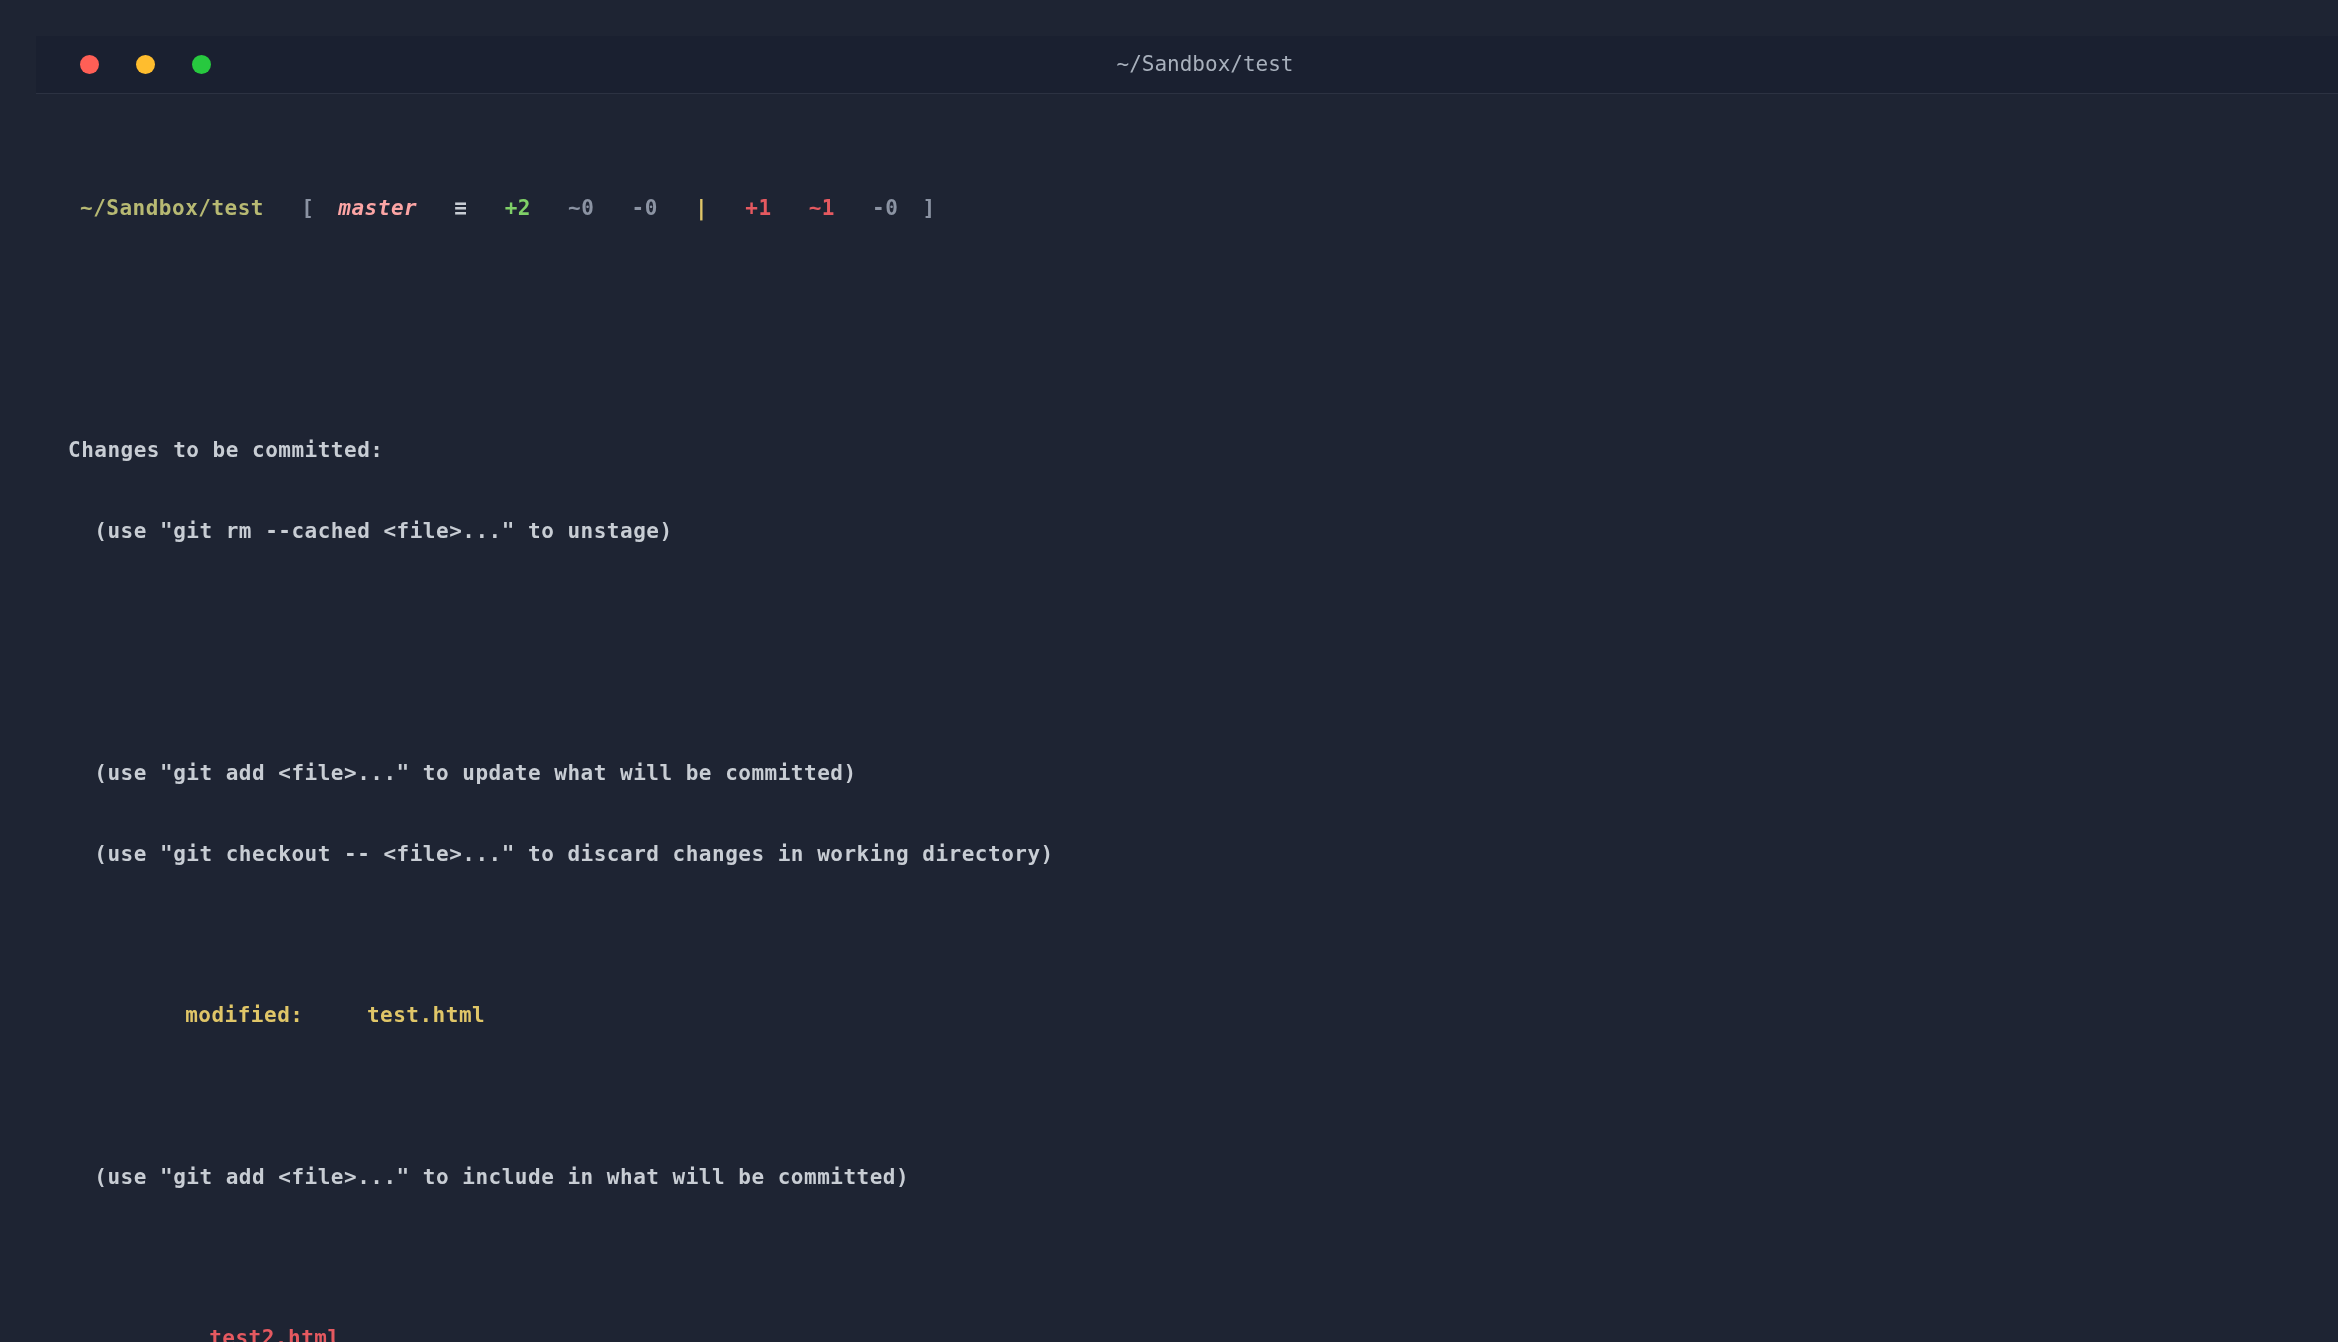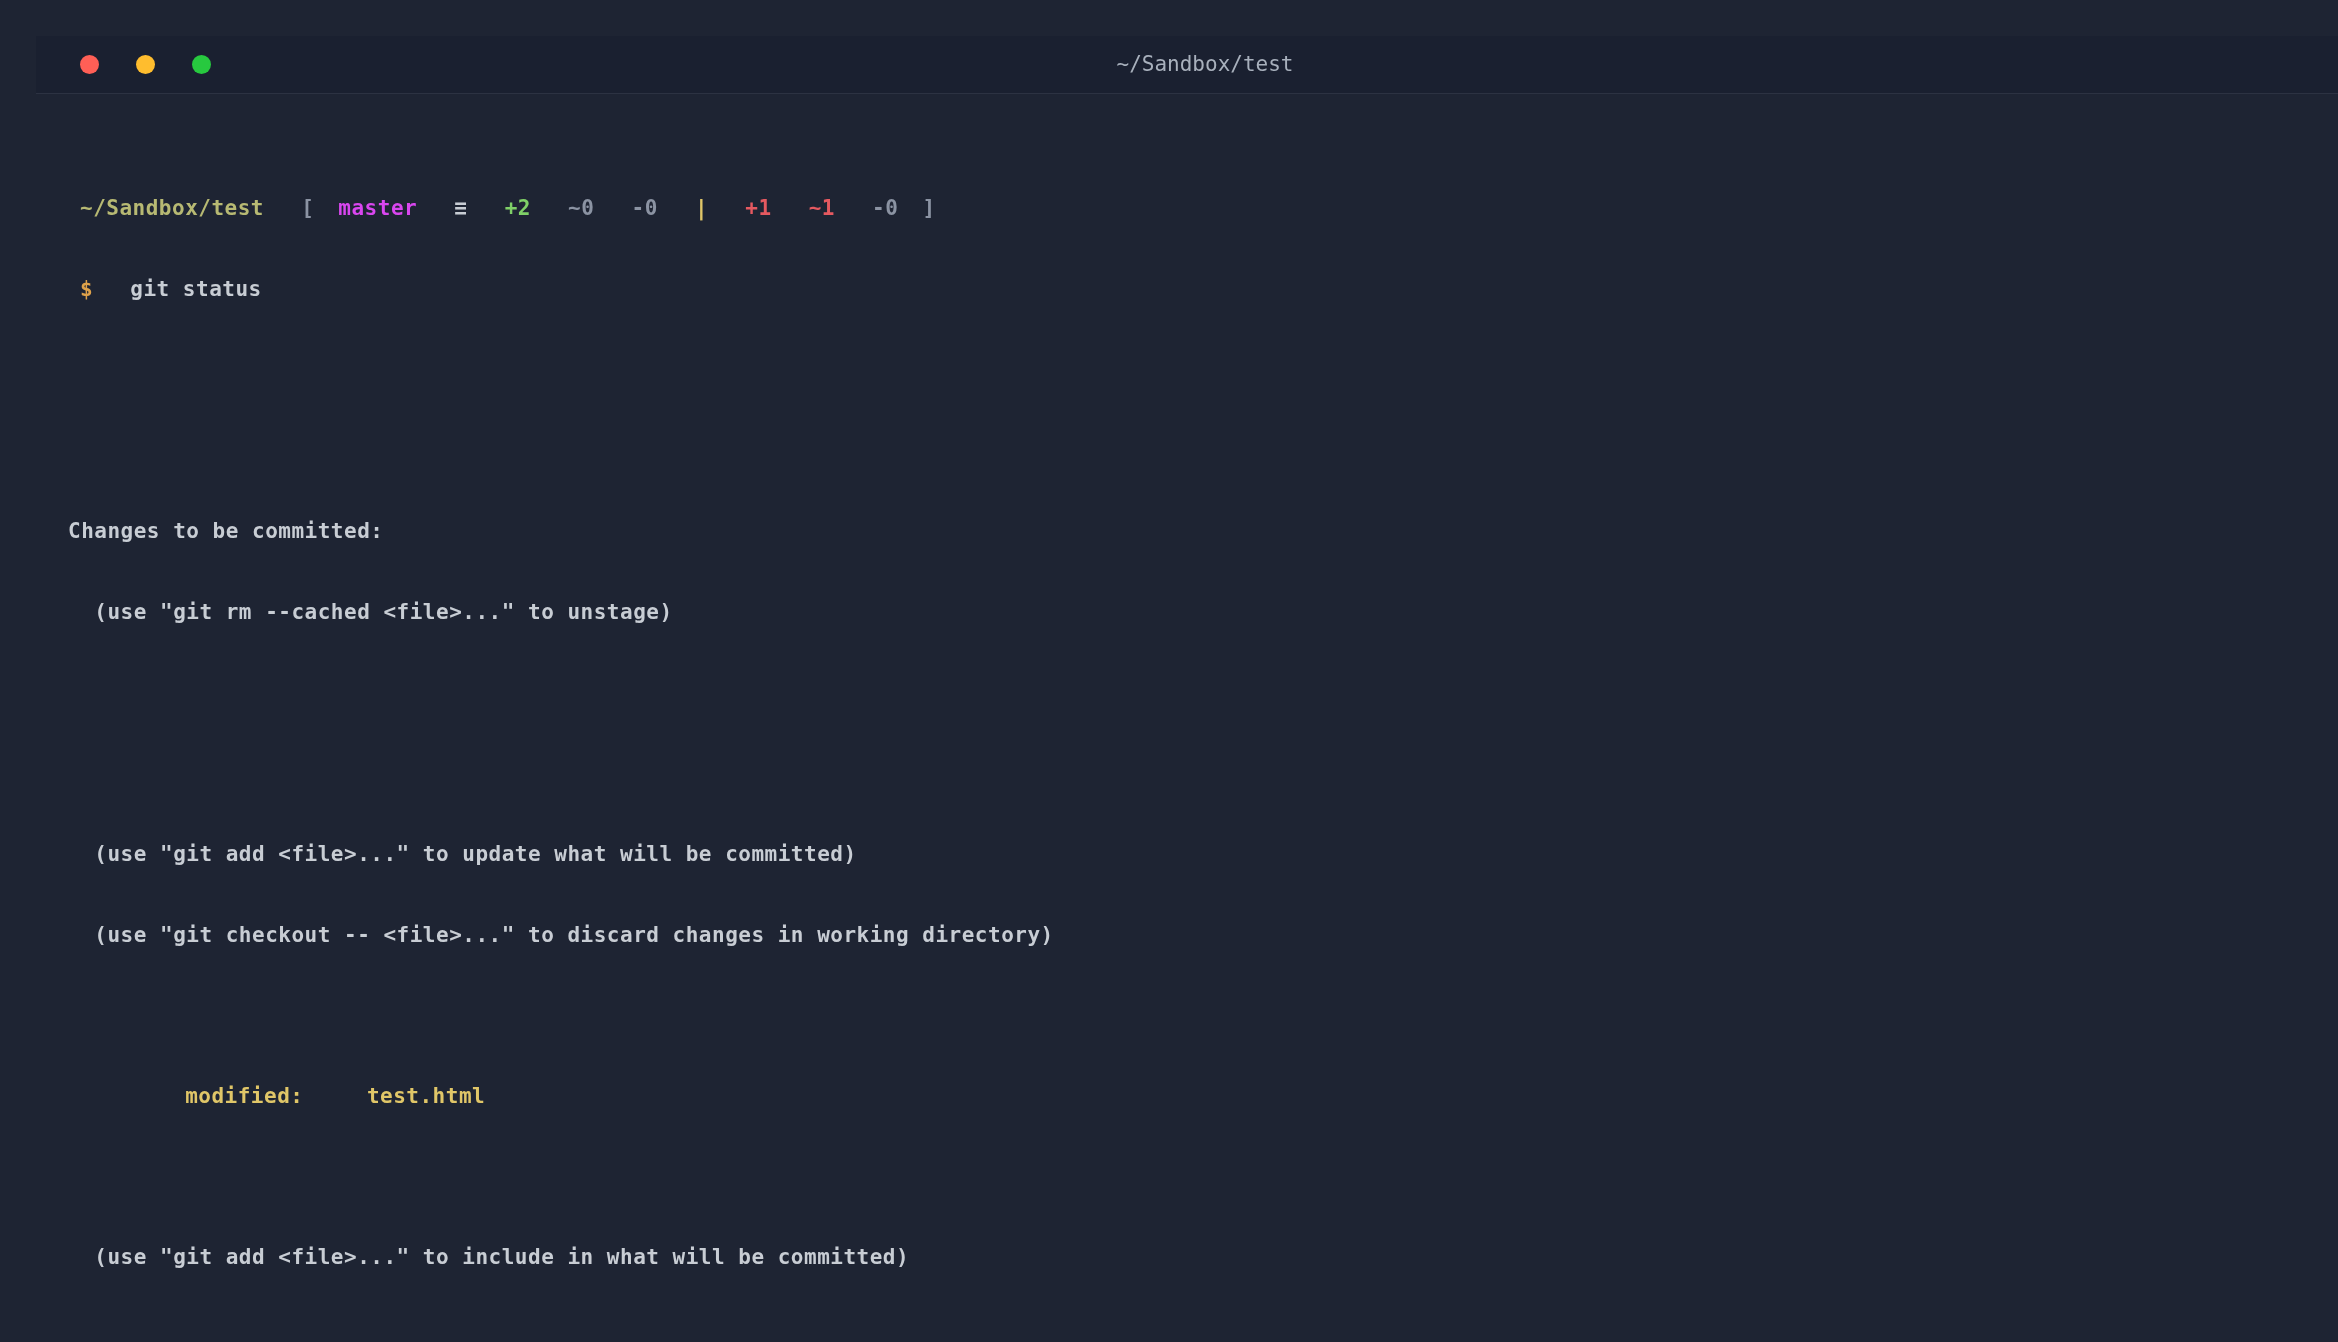--- a/index.html
+++ b/index.html
@@ -44,42 +44,41 @@
     font-weight: 500;
     font-size: 21px;
   }
   .term {
     padding: 48px 20px 20px 20px;
     white-space: pre;
     letter-spacing: 0.5px;
   }
   .c-olive   { color: #b7b973; }
   .c-gray    { color: #8b93a3; }
-  .c-cyan    { color: #d946ef; }
+  .c-cyan    { color: #fca5a5; font-style: italic; }
   .c-white   { color: #c8cdd4; }
   .c-green   { color: #7fd067; }
   .c-red     { color: #e55960; }
   .c-yellow  { color: #dfa24a; }
   .c-yellowb { color: #e0c668; }
 </style>
 </head>
 <body>
 
 <div class="titlebar">
   <div class="traffic-lights">
     <div class="traffic-light tl-red"></div>
     <div class="traffic-light tl-yellow"></div>
     <div class="traffic-light tl-green"></div>
   </div>
   <div class="title">~/Sandbox/test</div>
 </div>
 
 <div class="term">
 <div><span class="c-olive">~/Sandbox/test </span><span class="c-gray">[</span><span class="c-cyan">master </span><span class="c-white">≡ </span><span class="c-green">+2 </span><span class="c-gray">~0 </span><span class="c-gray">-0 </span><span class="c-yellowb">| </span><span class="c-red">+1 </span><span class="c-red">~1 </span><span class="c-gray">-0</span><span class="c-gray">]</span></div>
-<div><span class="c-yellow">$ </span><span class="c-white">git status</span></div>
 <div>&nbsp;</div>
 <div>&nbsp;</div>
 <div class="c-white">Changes to be committed:</div>
 <div class="c-white">  (use "git rm --cached &lt;file&gt;..." to unstage)</div>
 <div>&nbsp;</div>
 <div>&nbsp;</div>
 <div class="c-white">  (use "git add &lt;file&gt;..." to update what will be committed)</div>
 <div class="c-white">  (use "git checkout -- &lt;file&gt;..." to discard changes in working directory)</div>
 <div>&nbsp;</div>
 <div><span class="c-yellowb">        modified:   </span><span class="c-yellowb">test.html</span></div>

